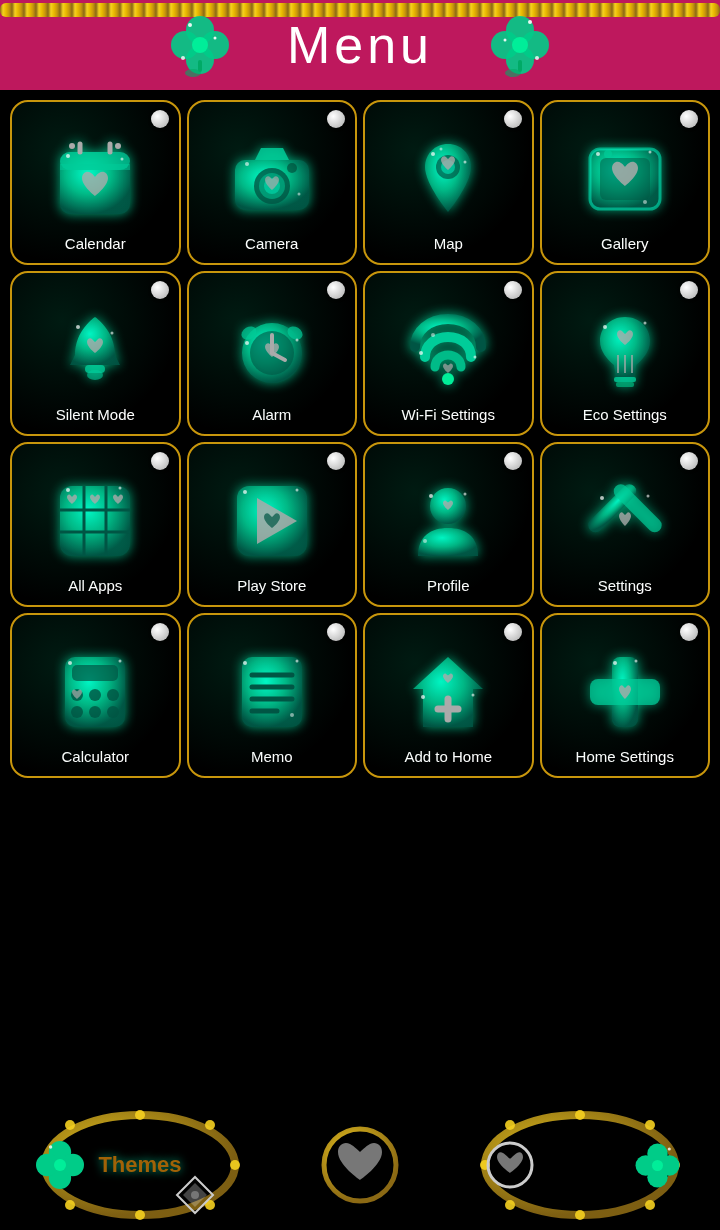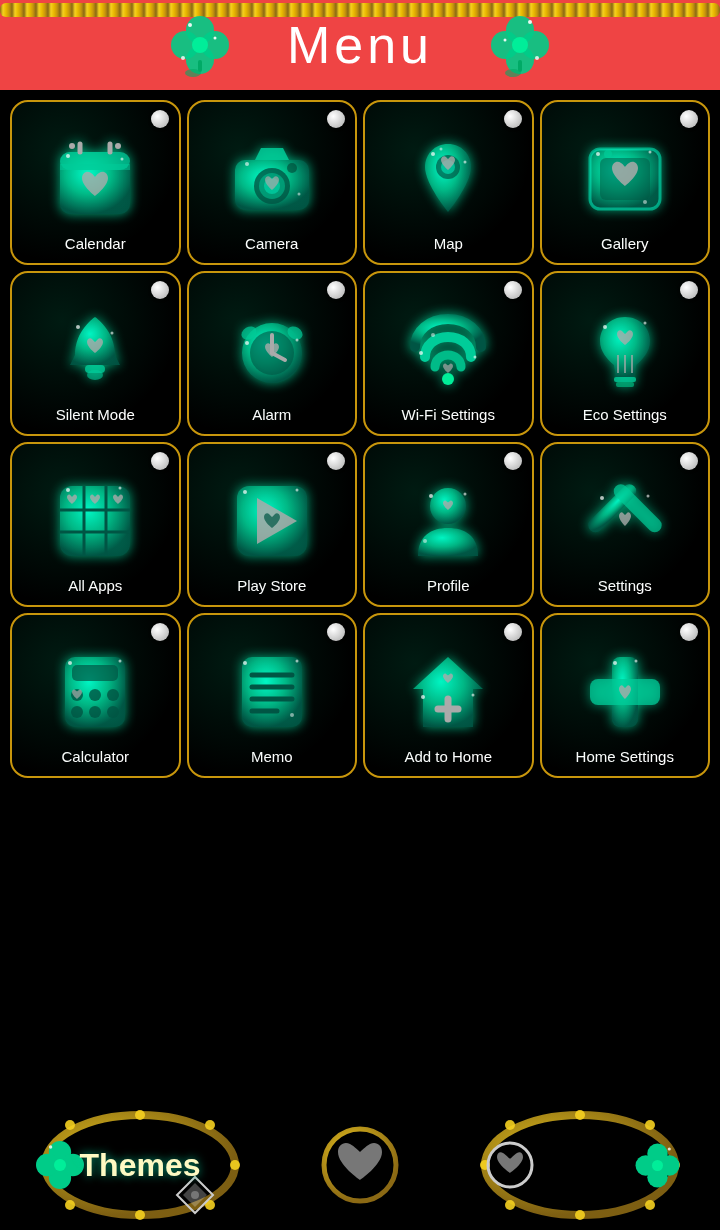--- a/index.html
+++ b/index.html
@@ -9,21 +9,21 @@
       background: #000;
       font-family: Arial, sans-serif;
       overflow: hidden;
       position: relative;
     }
 
     
     .header {
       width: 100%;
       height: 90px;
-      background: #ef4444;
+      background: #be185d;
       display: flex;
       align-items: center;
       justify-content: center;
       position: relative;
     }
     .header-title {
       color: #fff;
       font-size: 52px;
       font-weight: 300;
       letter-spacing: 4px;
@@ -121,22 +121,22 @@
       flex-direction: column;
       align-items: center;
       justify-content: center;
       width: 200px;
       height: 110px;
       position: relative;
       cursor: pointer;
     }
 
     .bottom-btn-text {
-      color: #fef9c3;
-      font-size: 32px;
+      color: #a16207;
+      font-size: 22px;
       font-weight: bold;
       z-index: 2;
       text-shadow: 0 0 10px rgba(0,200,150,0.8);
     }
 
     .gold-bead-bar {
       width: 100%;
       height: 12px;
       background: repeating-linear-gradient(90deg,
         #8b6914 0px, #f5d020 3px, #e8b800 6px, #c8960c 9px, #8b6914 12px);

